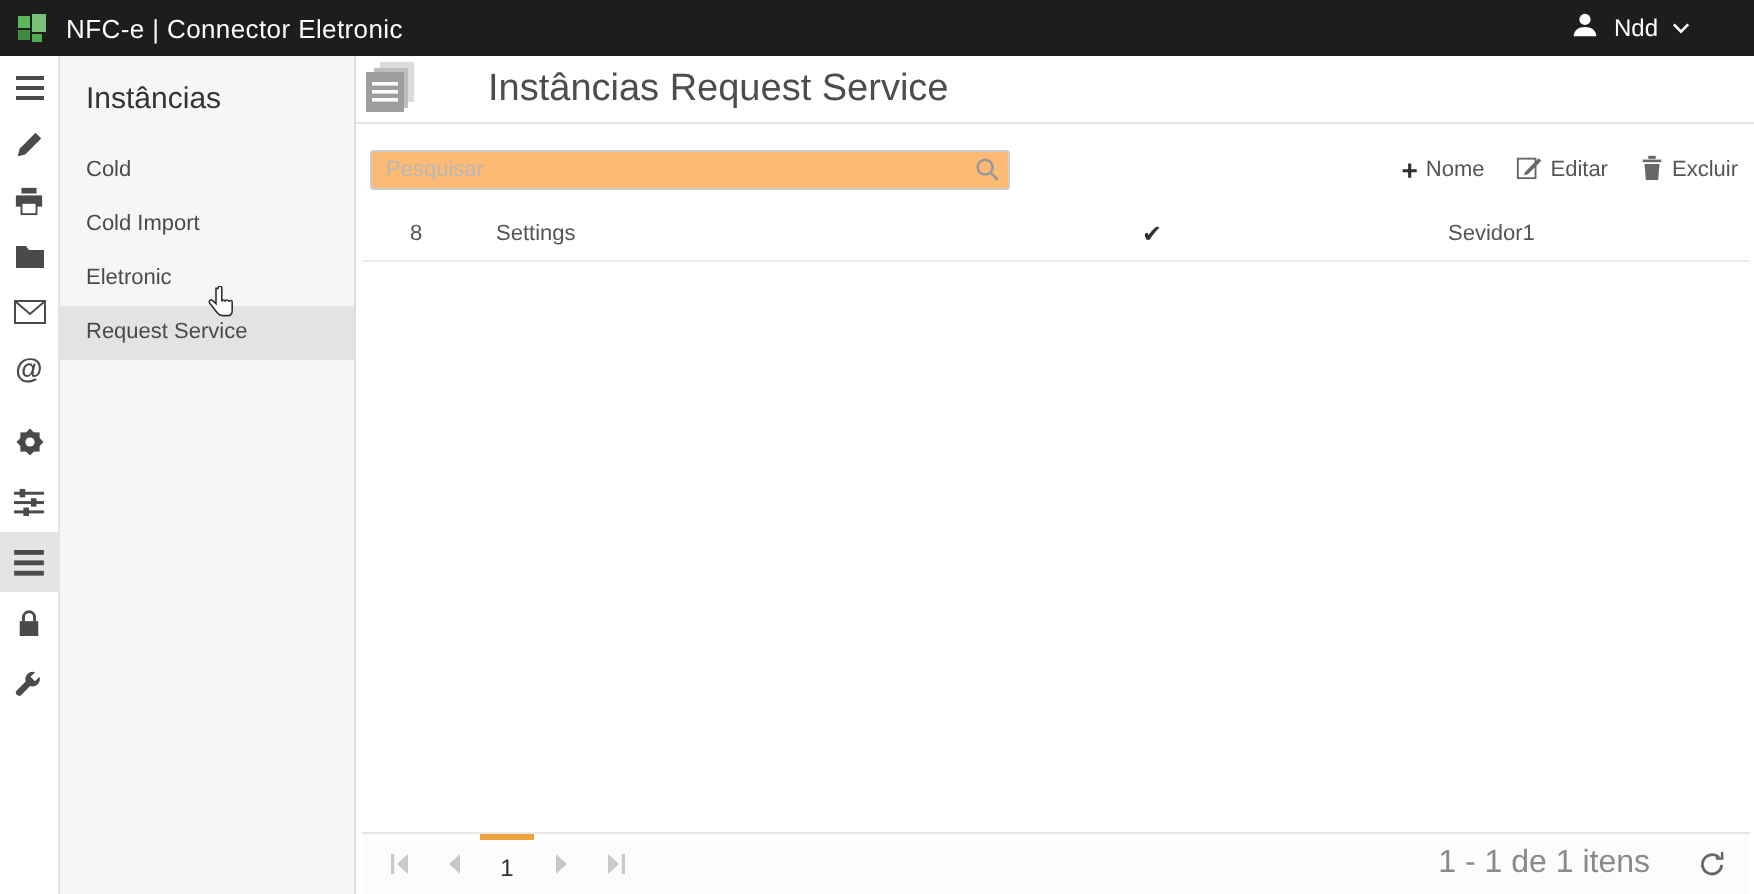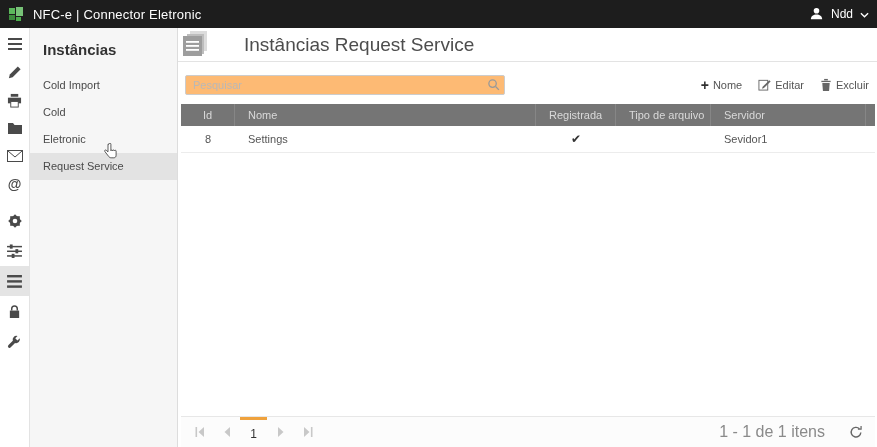--- a/index.html
+++ b/index.html
@@ -10,42 +10,42 @@
     font-size:11px; color:#444;
   }
 
   
   .topbar {
     position:absolute; top:0; left:0; width:877px; height:28px;
     background:#1d1d1d; display:flex; align-items:center; color:#fff;
   }
   .topbar .logo { margin:0 9px 0 8px; display:flex; }
   .topbar .app-title { font-size:13px; color:#fdfdfd; letter-spacing:.2px; }
-  .user-menu { margin-left:auto; display:flex; align-items:center; gap:7px; padding-right:8px; cursor:pointer; }
+  .user-menu { margin-left:auto; display:flex; align-items:center; gap:7px; padding-right:32px; cursor:pointer; }
   .user-menu .uname { font-size:12px; }
 
   
   .icon-rail {
     position:absolute; top:28px; left:0; width:30px; bottom:0;
     background:#fff; border-right:1px solid #e3e3e3;
     display:flex; flex-direction:column; align-items:stretch; padding-top:2px;
   }
   .rail-item { height:28px; display:flex; align-items:center; justify-content:center; cursor:pointer; }
   .rail-item.g2 { height:30px; }
   .rail-item.selected { background:#e4e4e4; }
   .rail-spacer { height:8px; }
   .rail-item .at-glyph { font-size:14px; font-weight:bold; color:#4a4a4a; }
 
   
   .side-panel {
     position:absolute; top:28px; left:30px; width:148px; bottom:0;
     background:#f6f6f6; border-right:1px solid #ddd;
   }
   .side-panel .panel-title {
-    font-size:15px; font-weight:700; color:#333; padding:13px 13px 14px 13px;
+    font-size:15px; font-weight:400; color:#333; padding:13px 13px 14px 13px;
   }
   .nav-item {
     height:27px; line-height:27px; padding-left:13px; font-size:11px;
     color:#4a4a4a; cursor:pointer; white-space:nowrap;
   }
   .nav-item.selected { background:#e3e3e3; }
 
   
   .main { position:absolute; top:28px; left:178px; right:0; bottom:0; background:#fff; }
   .main-header {
@@ -208,22 +208,22 @@
   </div>
   <div class="rail-item g2">
     <svg width="15" height="15" viewBox="0 0 16 16" fill="#4a4a4a">
         <path d="M13.6 4.6a4 4 0 01-5 5L4 14.2a1.7 1.7 0 11-2.4-2.4L6.2 7.2a4 4 0 015-5L8.8 4.6l2.4 2.4z"></path>
       </svg>
   </div>
 </div>
 
 <div class="side-panel">
   <div class="panel-title">Instâncias</div>
+  <div class="nav-item">Cold</div>
   <div class="nav-item">Cold Import</div>
-  <div class="nav-item">Cold</div>
   <div class="nav-item">Eletronic</div>
   <div class="nav-item selected">Request Service</div>
 </div>
 
 <div class="main">
   <div class="main-header">
     <span>
       <svg width="30" height="27" viewBox="0 0 30 27">
         <rect x="8" y="1" width="17" height="20" fill="#dcdcdc"></rect>
         <rect x="5" y="4" width="17" height="20" fill="#bdbdbd"></rect>
@@ -266,28 +266,20 @@
             <rect x="1" y="3" width="10" height="1.4" fill="#666"></rect>
             <rect x="4" y="1" width="4" height="1.6" fill="#666"></rect>
             <path d="M2 5.4h8l-.7 8.6H2.7z" fill="#666"></path>
           </svg>
       </span>
       <span>Excluir</span>
     </div>
   </div>
 
   <div class="grid">
-    <div class="grid-header">
-      <div class="gh-cell c-id center">Id</div>
-      <div class="gh-cell c-nome">Nome</div>
-      <div class="gh-cell c-reg">Registrada</div>
-      <div class="gh-cell c-tipo">Tipo de arquivo</div>
-      <div class="gh-cell c-serv">Servidor</div>
-      <div class="gh-cell c-fill last"></div>
-    </div>
     <div class="grid-row">
       <div class="gr-cell c-id center">8</div>
       <div class="gr-cell c-nome">Settings</div>
       <div class="gr-cell c-reg center">
         <span class="check">✔</span>
       </div>
       <div class="gr-cell c-tipo"></div>
       <div class="gr-cell c-serv">Sevidor1</div>
       <div class="gr-cell c-fill"></div>
     </div>

